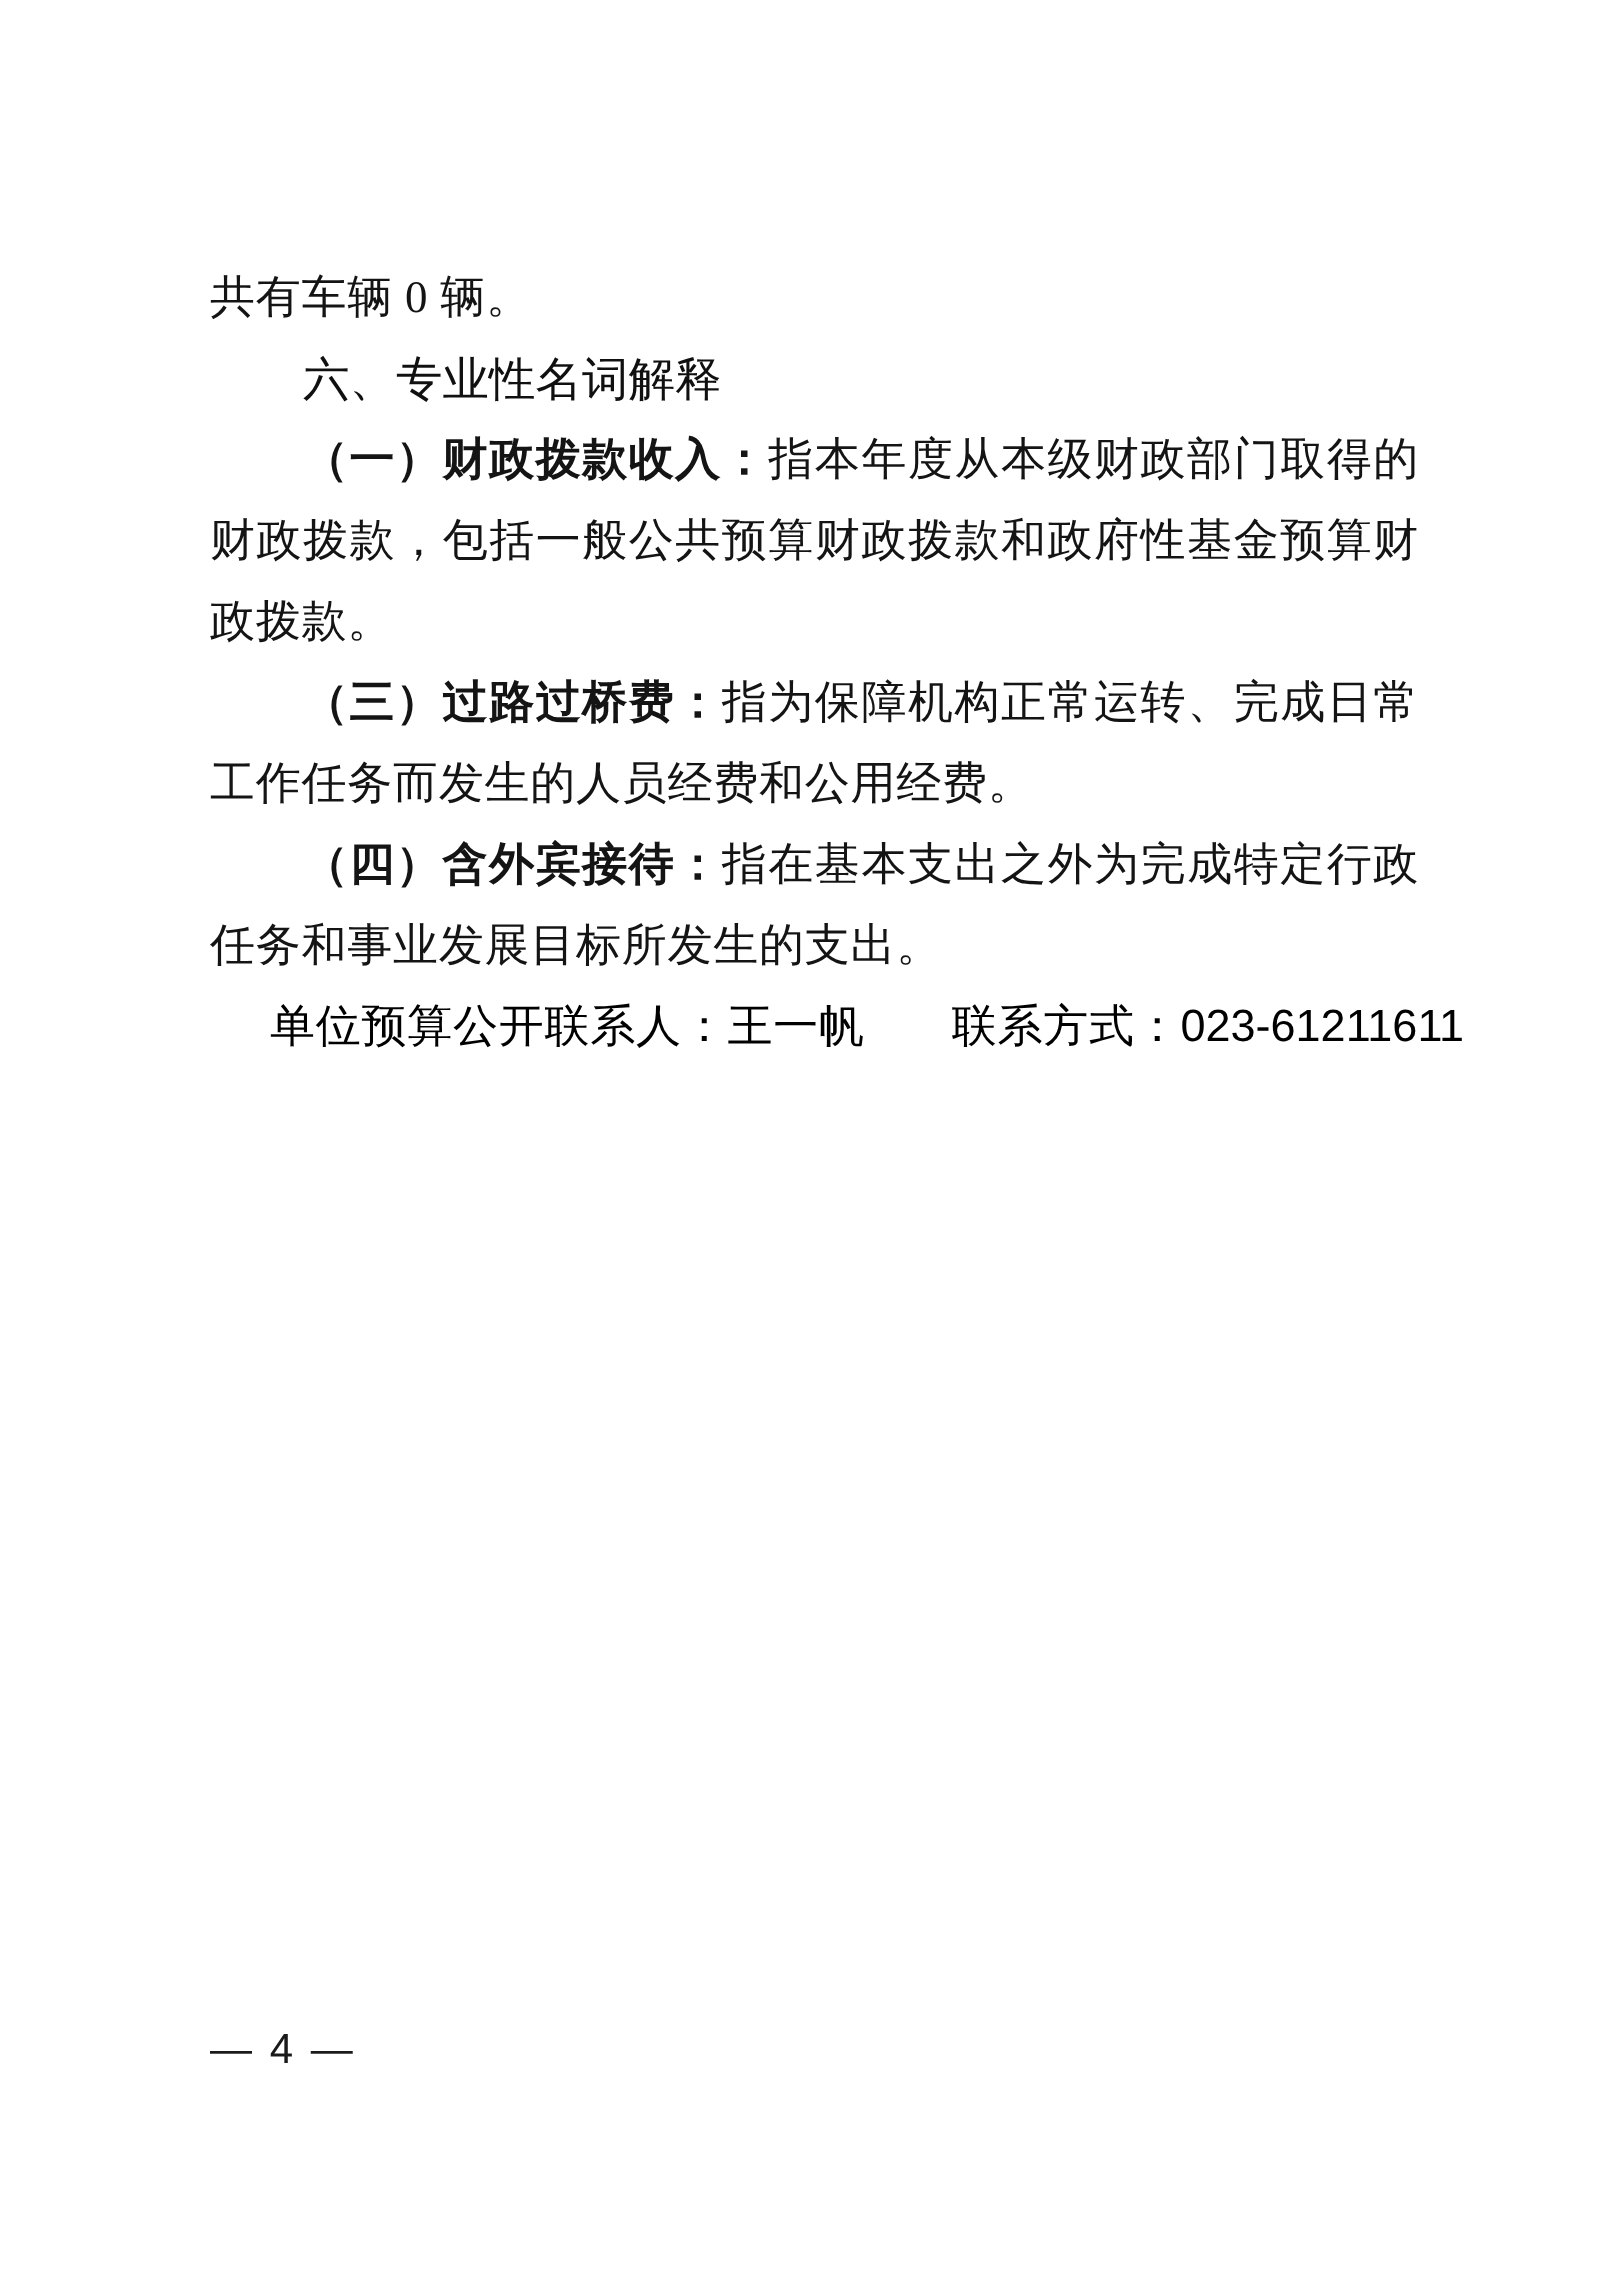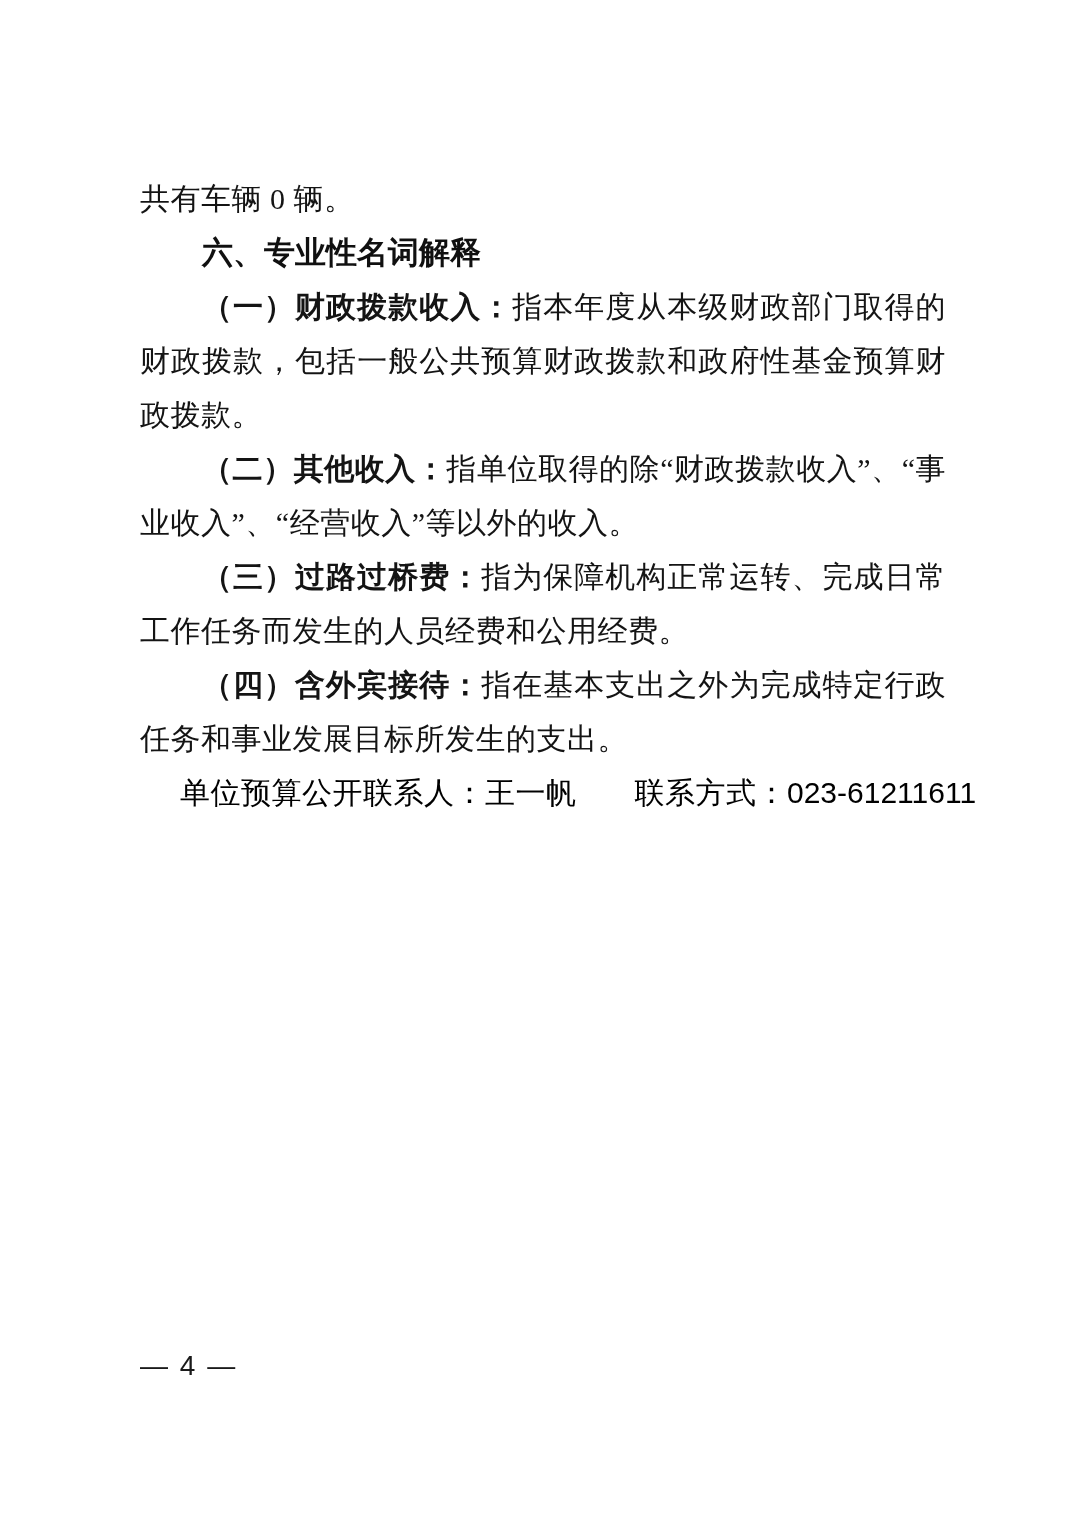--- a/index.html
+++ b/index.html
@@ -31,21 +31,21 @@
     letter-spacing: 0.5px;
     color: #141414;
   }
   .body-par.indent {
     text-indent: 62px;
   }
   .section-heading {
     margin: 0;
     font-size: 31px;
     line-height: 54px;
-    font-weight: 700;
+    font-weight: 400;
     font-family: "Liberation Sans", "DejaVu Sans", sans-serif;
     text-indent: 62px;
     color: #101010;
   }
   .term-lead {
     font-weight: 700;
   }
   .contact-par {
     margin: 0;
     font-size: 30px;
@@ -78,21 +78,20 @@
 
 <div class="page">
   <div class="content">
 
     <p class="body-par">共有车辆 0 辆。</p>
 
     <p class="section-heading">六、专业性名词解释</p>
 
     <p class="body-par indent"><span class="term-lead">（一）财政拨款收入：</span><span>指本年度从本级财政部门取得的财政拨款，包括一般公共预算财政拨款和政府性基金预算财政拨款。</span></p>
 
-    <p class="body-par indent"><span class="term-lead">（二）其他收入：</span><span>指单位取得的除“财政拨款收入”、“事业收入”、“经营收入”等以外的收入。</span></p>
 
     <p class="body-par indent"><span class="term-lead">（三）过路过桥费：</span><span>指为保障机构正常运转、完成日常工作任务而发生的人员经费和公用经费。</span></p>
 
     <p class="body-par indent"><span class="term-lead">（四）含外宾接待：</span><span>指在基本支出之外为完成特定行政任务和事业发展目标所发生的支出。</span></p>
 
 
     <p class="contact-par"><span>单位预算公开联系人：</span><span>王一帆</span><span class="phone-label">联系方式：</span><span class="phone-number">023-61211611</span></p>
 
   </div>
 

